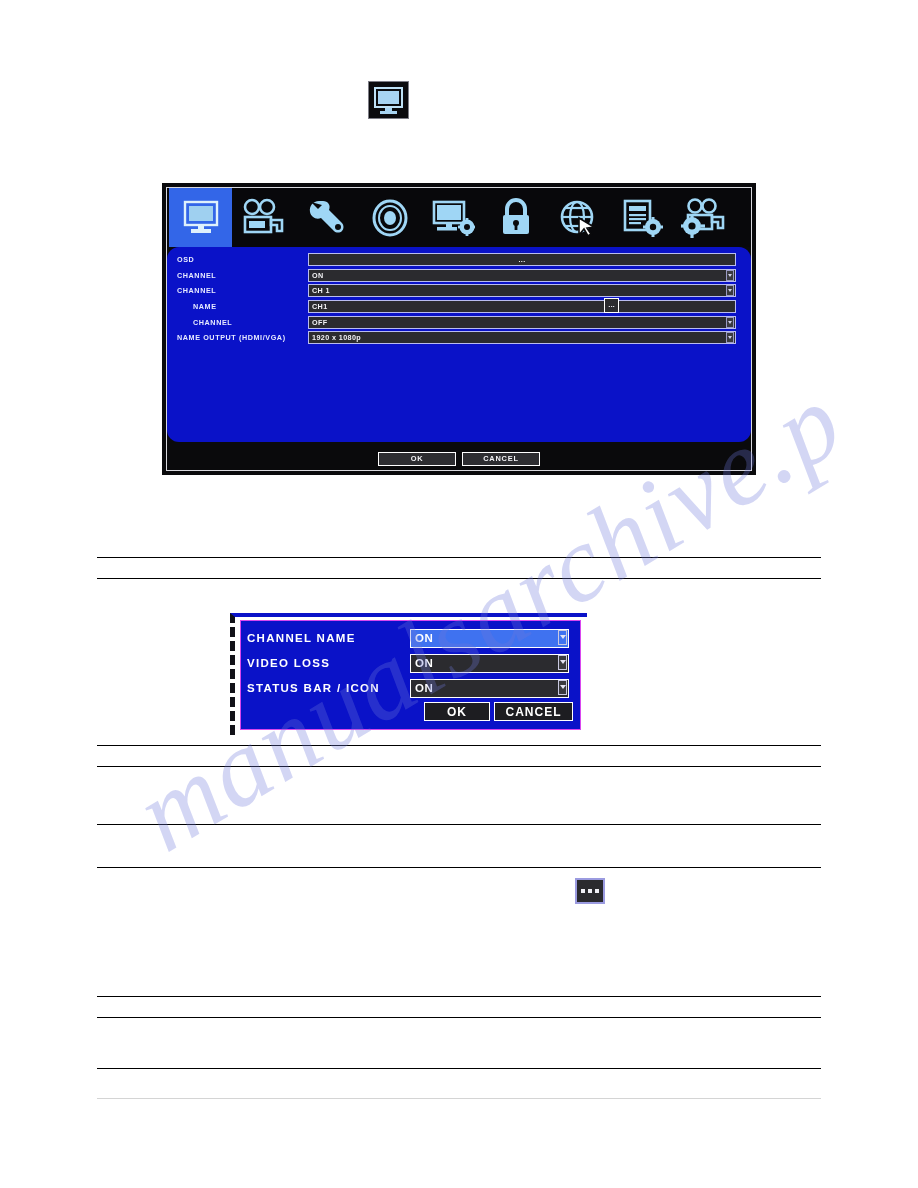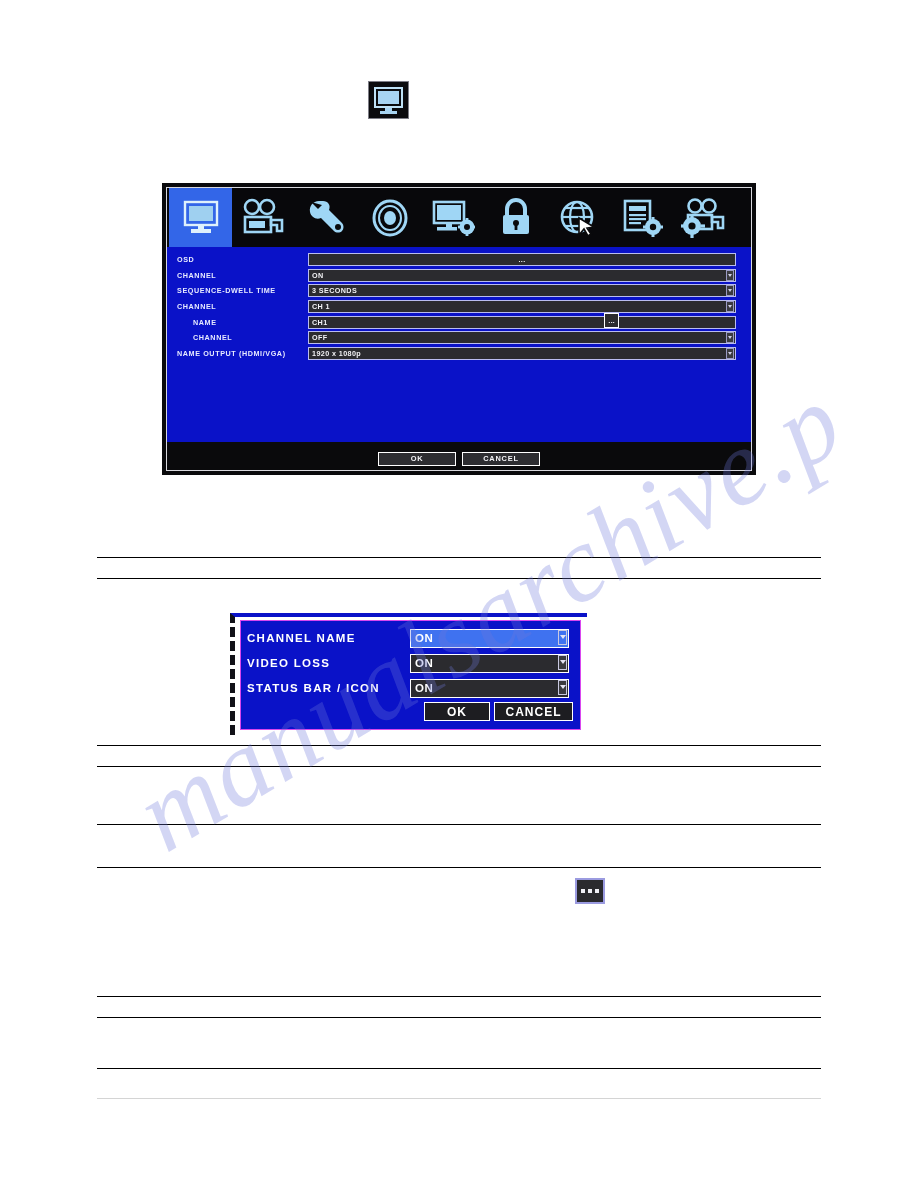--- a/index.html
+++ b/index.html
@@ -96,20 +96,21 @@
   .tb-item.active { background: #3366e8; }
   .tb-item svg { display: block; }
 
   
   #dvr-body {
     position: relative;
     background: #0a12c8;
     height: 195px;
     padding-top: 5px;
     box-sizing: border-box;
+    border-radius: 12px;
   }
   .row {
     position: relative;
     height: 15.6px;
     display: flex;
     align-items: center;
     margin-bottom: 0px;
   }
   .row-label {
     width: 141px;
@@ -521,27 +522,20 @@
       </div>
 
       <div class="row">
         <div class="row-label">CHANNEL</div>
         <div class="field wide">
           <span>ON</span>
           <span class="caret"></span>
         </div>
       </div>
 
-      <div class="row">
-        <div class="row-label">SEQUENCE-DWELL TIME</div>
-        <div class="field wide">
-          <span>3 SECONDS</span>
-          <span class="caret"></span>
-        </div>
-      </div>
 
       <div class="row">
         <div class="row-label">CHANNEL</div>
         <div class="field wide">
           <span>CH 1</span>
           <span class="caret"></span>
         </div>
       </div>
 
       <div class="row">

